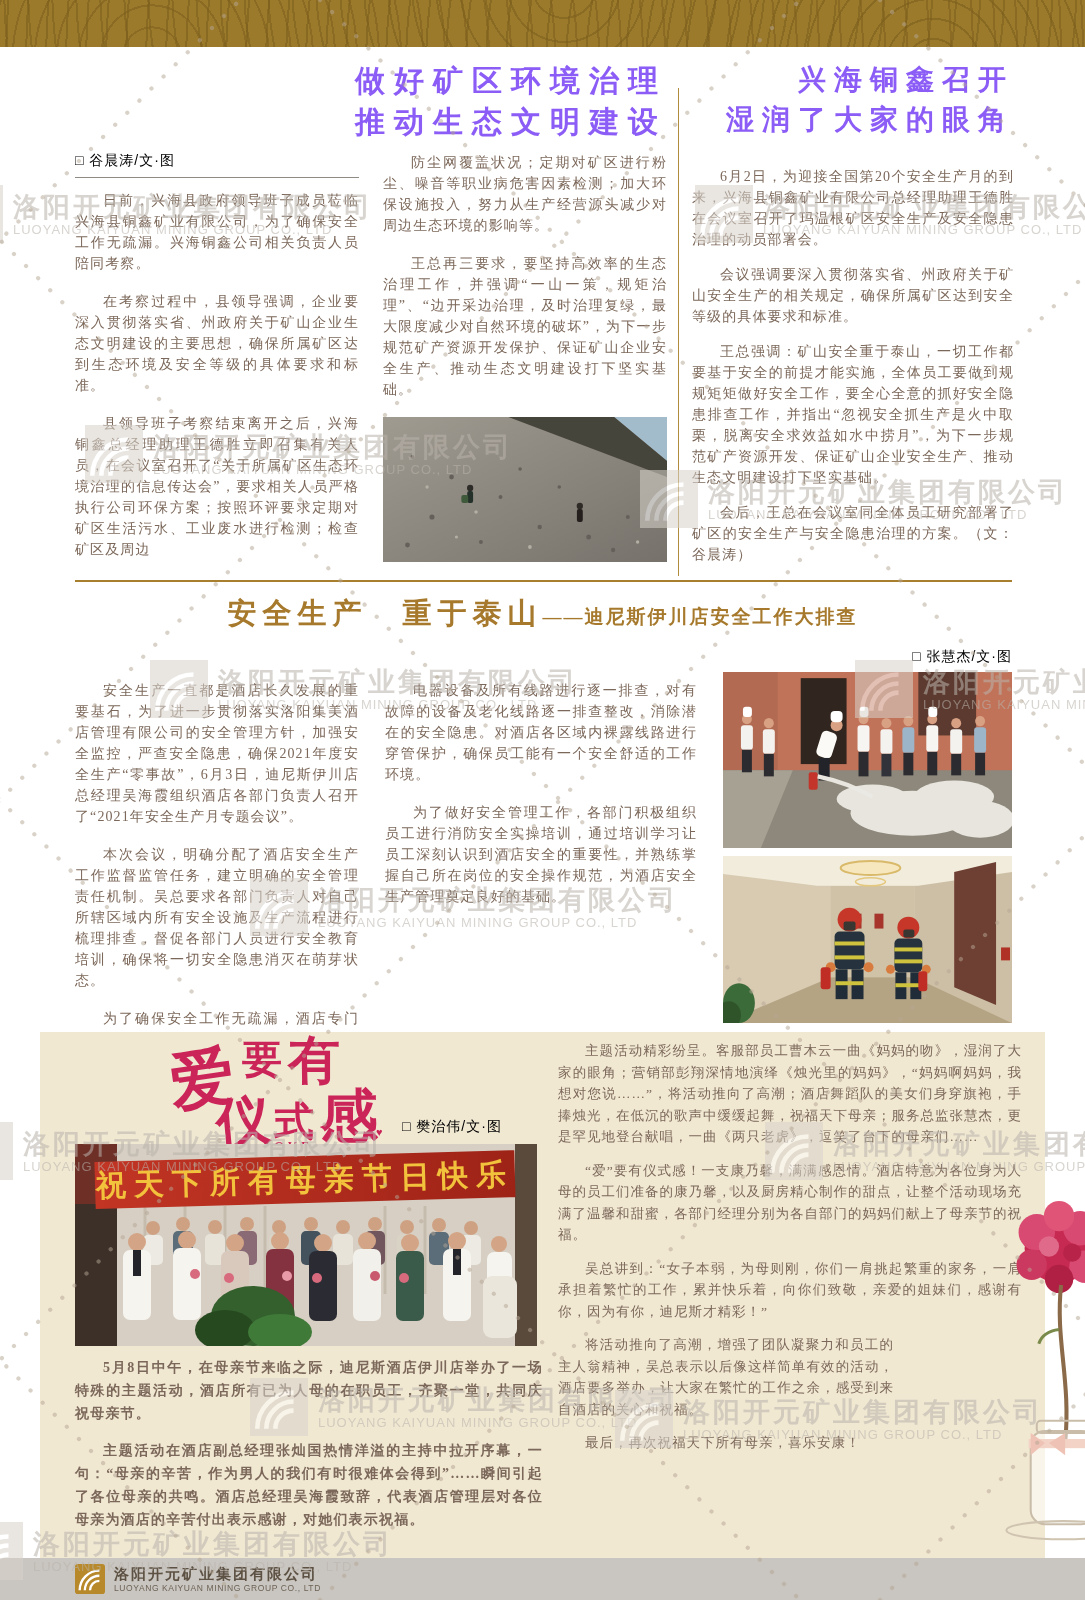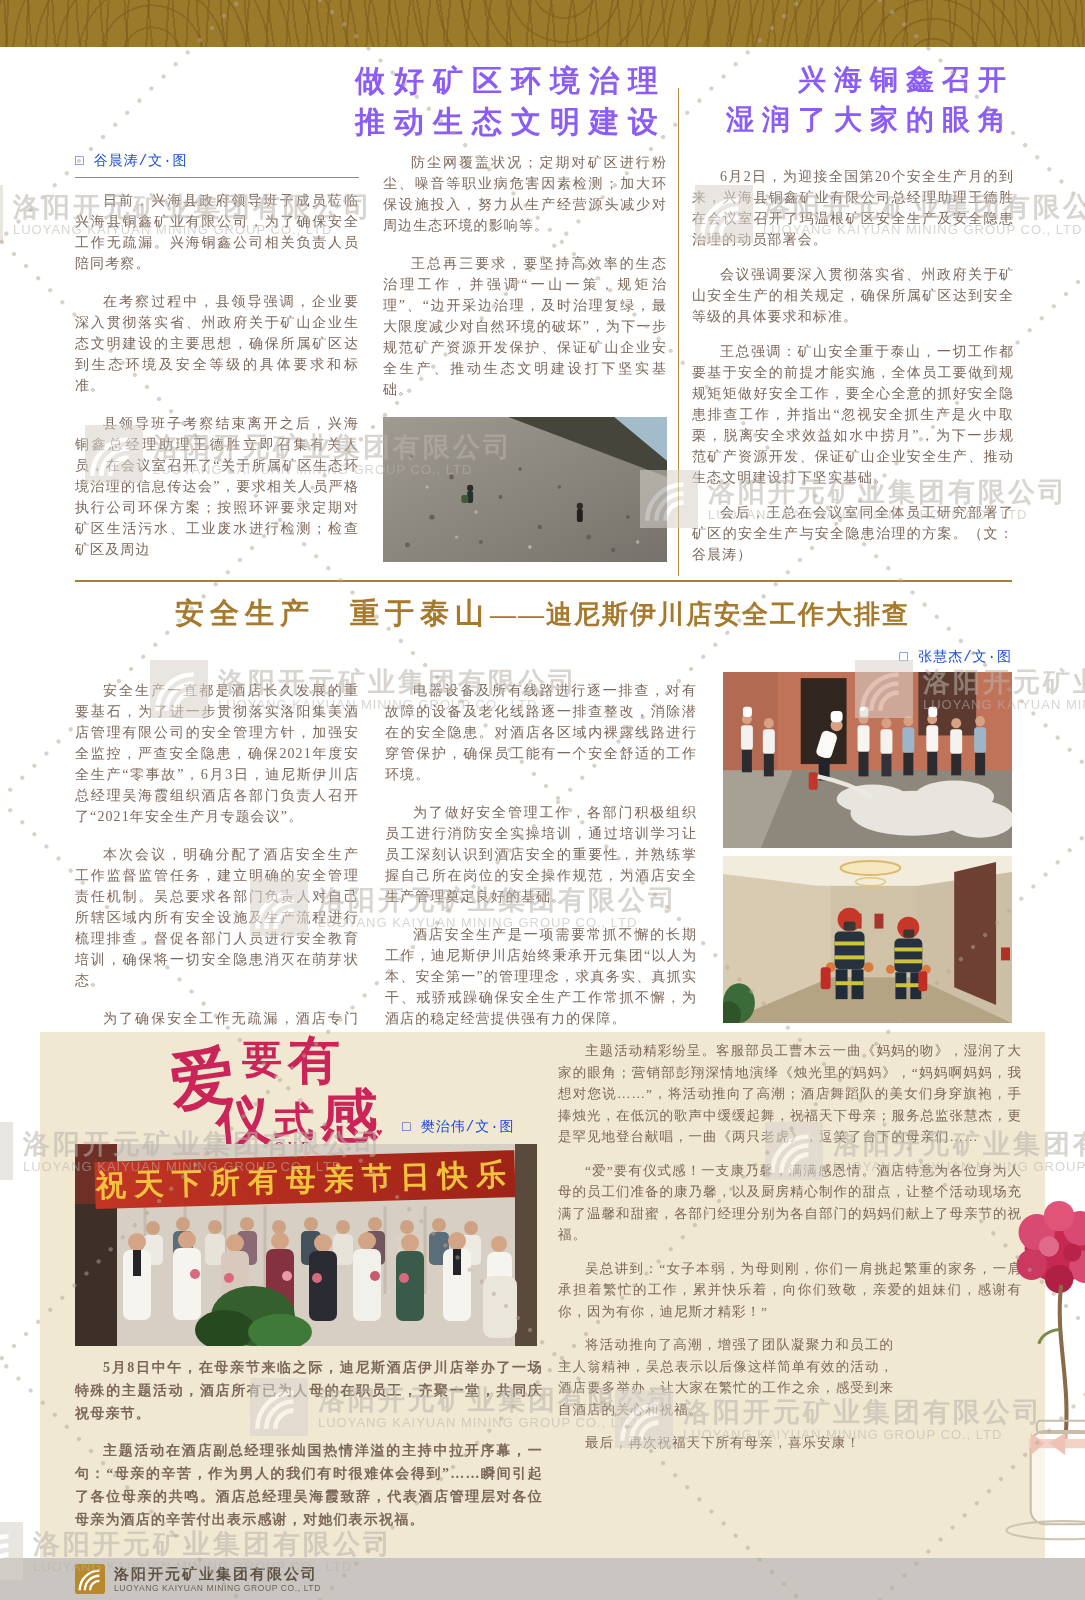--- a/index.html
+++ b/index.html
@@ -9,37 +9,37 @@
   .top-band{position:absolute;left:0;top:0;width:1085px;height:47px;background-color:#9c7a2c;
     background-image:
       repeating-radial-gradient(circle at 14% 120%, rgba(130,100,30,.0) 0 6px, rgba(125,95,28,.55) 6px 8px, rgba(130,100,30,0) 8px 22px),
       repeating-radial-gradient(circle at 52% -30%, rgba(0,0,0,0) 0 7px, rgba(120,92,26,.5) 7px 9px, rgba(0,0,0,0) 9px 24px),
       repeating-radial-gradient(circle at 86% 140%, rgba(0,0,0,0) 0 6px, rgba(118,90,25,.5) 6px 8px, rgba(0,0,0,0) 8px 20px);
   }
   
   .a-title{color:#8b5cf6;font-weight:bold;text-align:right;}
   .t-line{display:block;letter-spacing:9px;font-size:30px;line-height:41px;}
   .t-line2{display:block;letter-spacing:8px;font-size:28px;line-height:40px;}
-  .byline{font-size:14px;color:#1d4ed8;letter-spacing:1px;font-family:Liberation Mono, monospace;}
+  .byline{font-size:14px;color:#000000;letter-spacing:1px;font-family:Liberation Sans, sans-serif;}
   .rule-under{border-bottom:1px solid #8f8a83;padding-bottom:7px;margin-bottom:12px;}
   .body p{margin:0 0 17px;text-indent:2em;text-align:justify;font-size:14px;line-height:21px;letter-spacing:1.1px;}
   .cols{display:flex;gap:24px;}
   .col{flex:0 0 auto;}
   
   .art-env{position:absolute;left:75px;top:60px;width:592px;}
   .art-env .cols{margin-top:10px;}
   .art-env .col{width:284px;}
   .v-divider{position:absolute;left:678px;top:88px;height:488px;border-left:1px solid #b08c3c;}
   .art-meet{position:absolute;left:692px;top:60px;width:322px;}
   .art-meet .body{margin-top:26px;}
   .art-meet .body p{margin-bottom:14px;}
   .gold-hr{position:absolute;left:75px;top:580px;width:937px;border-top:2px solid #a87f2f;}
   .mid-title{position:absolute;left:0;top:594px;width:1085px;text-align:center;color:#a6792c;font-weight:bold;}
   .mid-title .main{font-size:29px;letter-spacing:6px;}
-  .mid-title .sub{font-size:26px;letter-spacing:2px;}
+  .mid-title .sub{font-size:19px;letter-spacing:2px;}
   .mid-row{position:absolute;left:75px;top:648px;width:937px;display:flex;gap:26px;}
   .mid-row .mtext{padding-top:32px;}
   .mcol1{width:284px;}
   .mcol2{width:312px;}
   .photocol{width:289px;}
   .photocol .byline{text-align:right;margin-bottom:6px;}
   .photo-frame{width:100%;overflow:hidden;}
   .photo-frame svg{display:block;width:100%;height:100%;}
   .ph1{height:176px;margin-bottom:8px;}
   .ph2{height:167px;}
@@ -175,21 +175,20 @@
 
   <div class="mid-row">
     <div class="mcol1 body mtext">
       <p>安全生产一直都是酒店长久发展的重要基石，为了进一步贯彻落实洛阳集美酒店管理有限公司的安全管理方针，加强安全监控，严查安全隐患，确保2021年度安全生产“零事故”，6月3日，迪尼斯伊川店总经理吴海霞组织酒店各部门负责人召开了“2021年安全生产月专题会议”。</p>
       <p>本次会议，明确分配了酒店安全生产工作监督监管任务，建立明确的安全管理责任机制。吴总要求各部门负责人对自己所辖区域内所有安全设施及生产流程进行梳理排查，督促各部门人员进行安全教育培训，确保将一切安全隐患消灭在萌芽状态。</p>
       <p>为了确保安全工作无疏漏，酒店专门成立了安全生产监管小组。对酒店区域内的大功率</p>
     </div>
     <div class="mcol2 body mtext">
       <p>电器设备及所有线路进行逐一排查，对有故障的设备及老化线路逐一排查整改，消除潜在的安全隐患。对酒店各区域内裸露线路进行穿管保护，确保员工能有一个安全舒适的工作环境。</p>
       <p>为了做好安全管理工作，各部门积极组织员工进行消防安全实操培训，通过培训学习让员工深刻认识到酒店安全的重要性，并熟练掌握自己所在岗位的安全操作规范，为酒店安全生产管理奠定良好的基础。</p>
-      <p>酒店安全生产是一项需要常抓不懈的长期工作，迪尼斯伊川店始终秉承开元集团“以人为本、安全第一”的管理理念，求真务实、真抓实干、戒骄戒躁确保安全生产工作常抓不懈，为酒店的稳定经营提供强有力的保障。</p>
     </div>
     <div class="photocol">
       <div class="byline">□ 张慧杰/文·图</div>
       <div class="photo-frame ph1">
         <svg viewBox="0 0 290 172" preserveAspectRatio="none">
           <rect width="290" height="100" fill="#c1735a"></rect>
           <rect x="0" y="0" width="55" height="100" fill="#b26a52"></rect>
           <rect x="78" y="6" width="46" height="84" fill="#31261f"></rect>
           <rect x="196" y="0" width="58" height="62" fill="#5c3a30"></rect>
           <rect y="96" width="290" height="76" fill="#8d887b"></rect>

